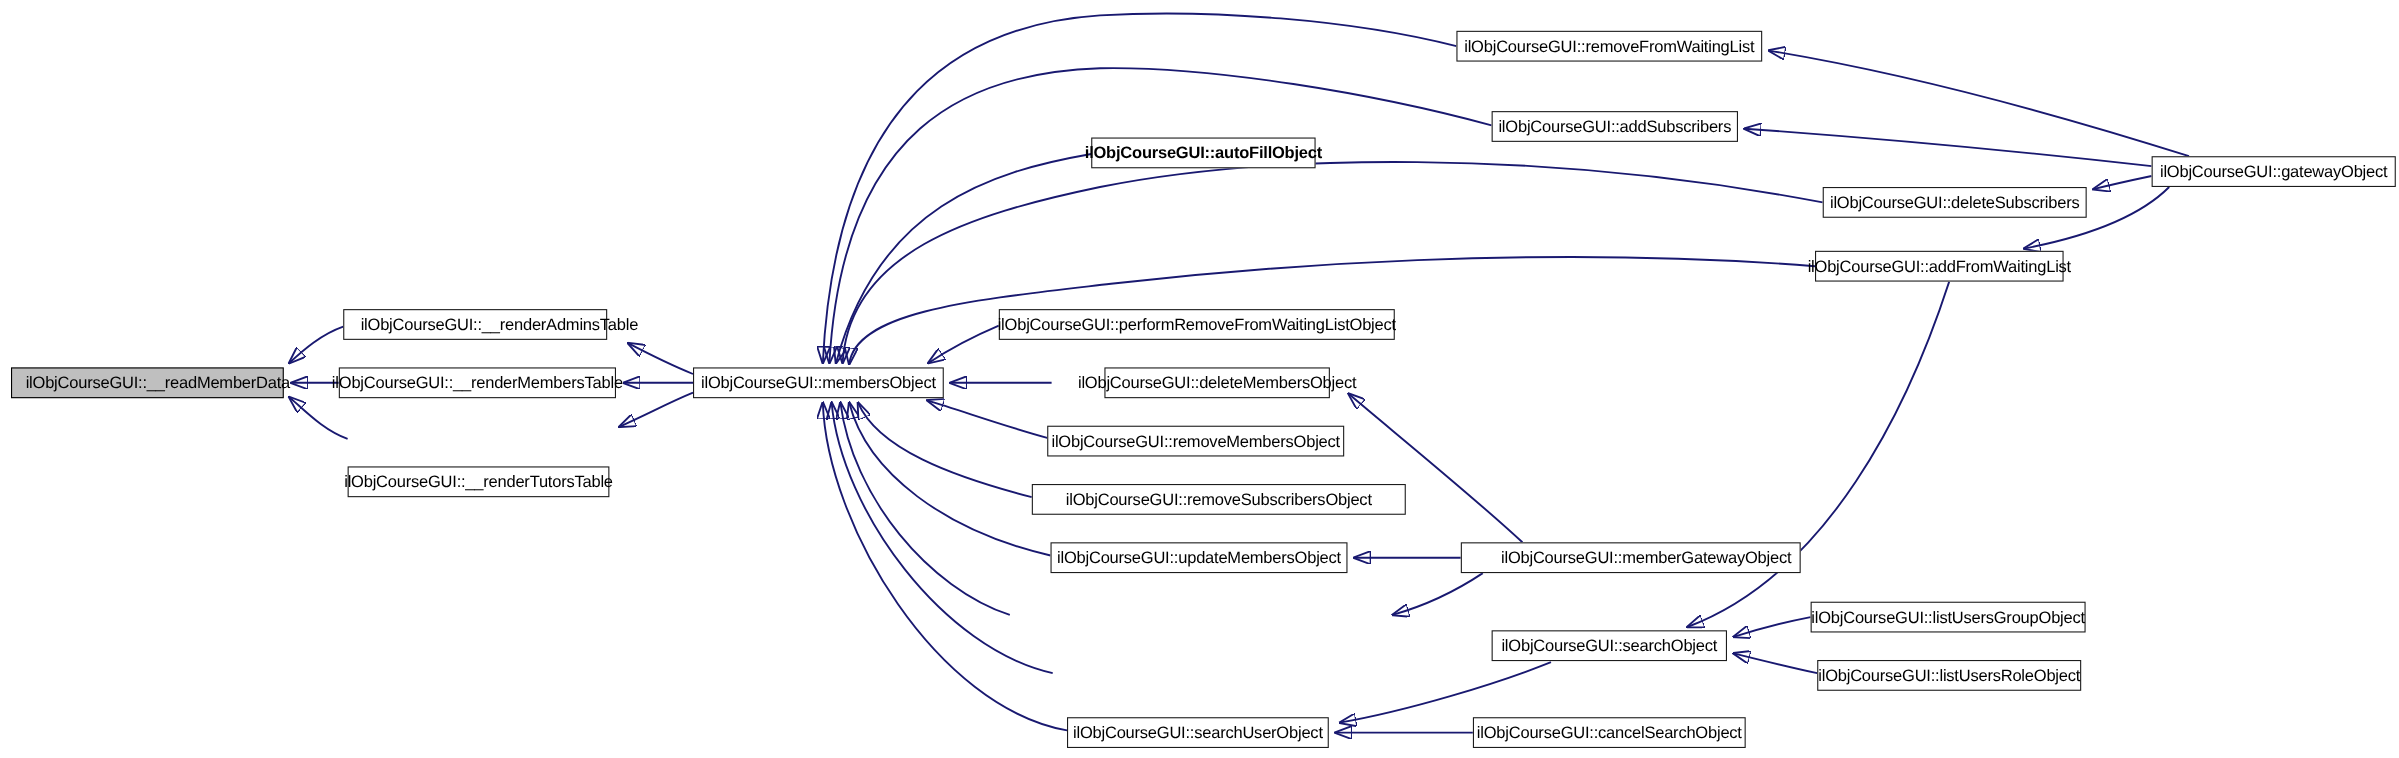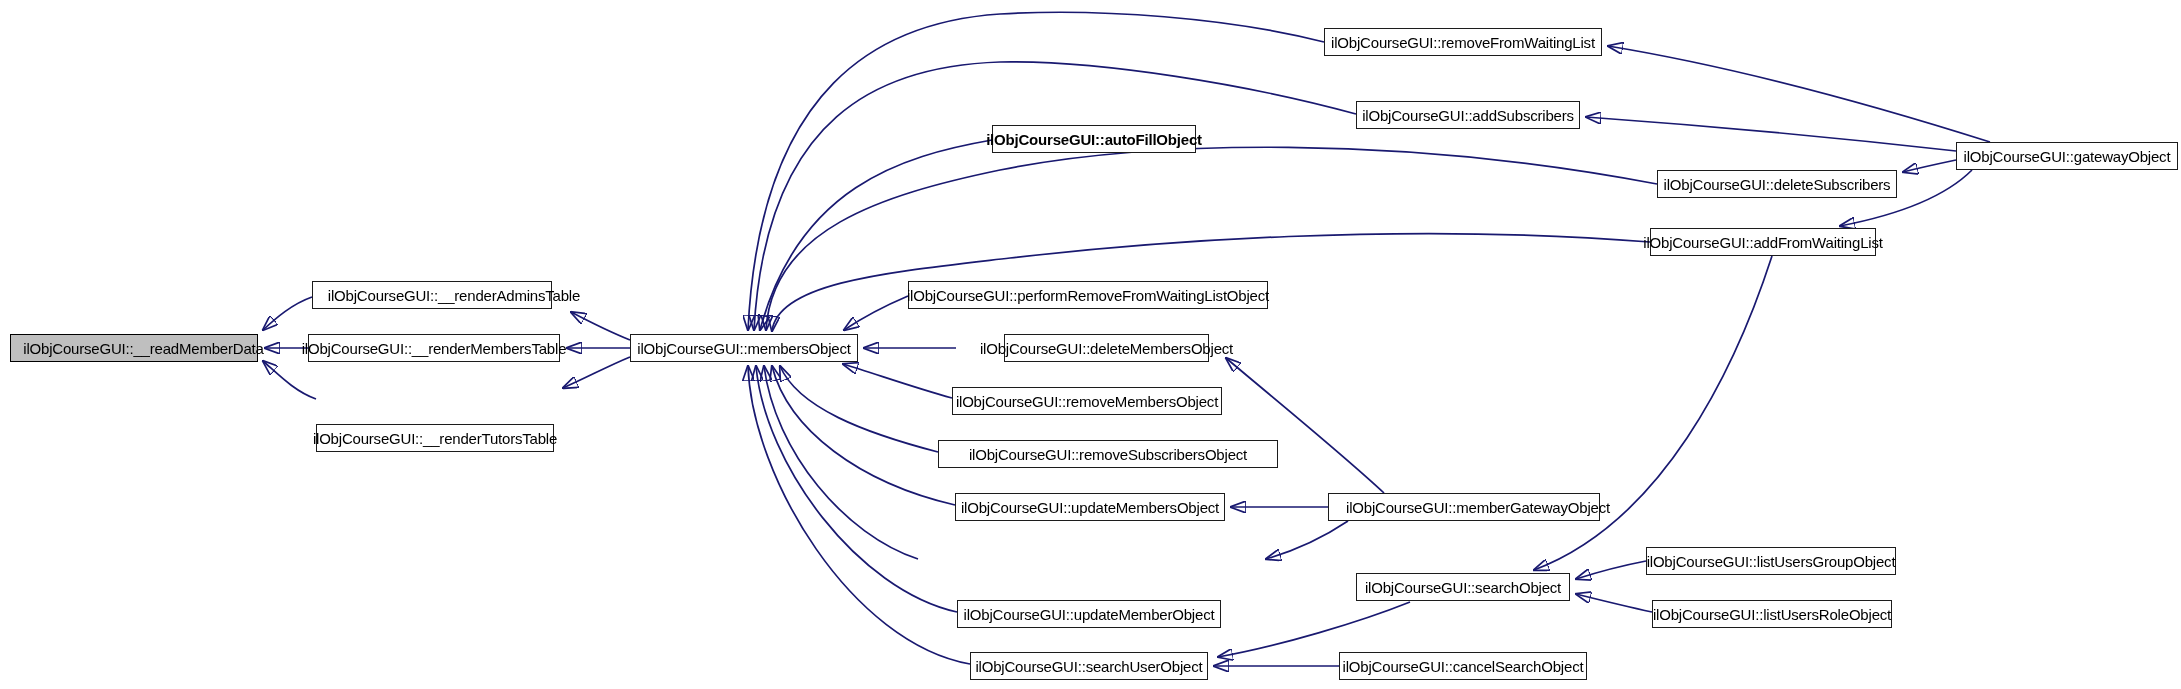--- a/index.html
+++ b/index.html
@@ -96,21 +96,20 @@
   <div class="node" style="left:1356px;top:101px;width:224px;">ilObjCourseGUI::addSubscribers</div>
   <div class="node" style="left:992px;top:125px;width:204px;font-weight:bold;">ilObjCourseGUI::autoFillObject</div>
   <div class="node" style="left:1956px;top:142px;width:222px;">ilObjCourseGUI::gatewayObject</div>
   <div class="node" style="left:1657px;top:170px;width:240px;">ilObjCourseGUI::deleteSubscribers</div>
   <div class="node" style="left:1650px;top:228px;width:226px;">ilObjCourseGUI::addFromWaitingList</div>
   <div class="node" style="left:908px;top:281px;width:360px;">ilObjCourseGUI::performRemoveFromWaitingListObject</div>
   <div class="node" style="left:1004px;top:334px;width:205px;">ilObjCourseGUI::deleteMembersObject</div>
   <div class="node" style="left:952px;top:387px;width:270px;">ilObjCourseGUI::removeMembersObject</div>
   <div class="node" style="left:938px;top:440px;width:340px;">ilObjCourseGUI::removeSubscribersObject</div>
   <div class="node" style="left:955px;top:493px;width:270px;">ilObjCourseGUI::updateMembersObject</div>
-  <div class="node" style="left:1328px;top:493px;width:272px;padding-left:28px;">ilObjCourseGUI::memberGatewayObject</div>
+  <div class="node" style="left:1328px;top:493px;width:309px;padding-left:28px;">ilObjCourseGUI::memberGatewayObject</div>
   <div class="node" style="left:1646px;top:547px;width:250px;">ilObjCourseGUI::listUsersGroupObject</div>
   <div class="node" style="left:1356px;top:573px;width:214px;">ilObjCourseGUI::searchObject</div>
-  <div class="node" style="left:957px;top:600px;width:264px;">ilObjCourseGUI::updateMemberObject</div>
   <div class="node" style="left:1652px;top:600px;width:240px;">ilObjCourseGUI::listUsersRoleObject</div>
   <div class="node" style="left:970px;top:652px;width:238px;">ilObjCourseGUI::searchUserObject</div>
   <div class="node" style="left:1339px;top:652px;width:248px;">ilObjCourseGUI::cancelSearchObject</div>
 
 </div>
 
 </body></html>

